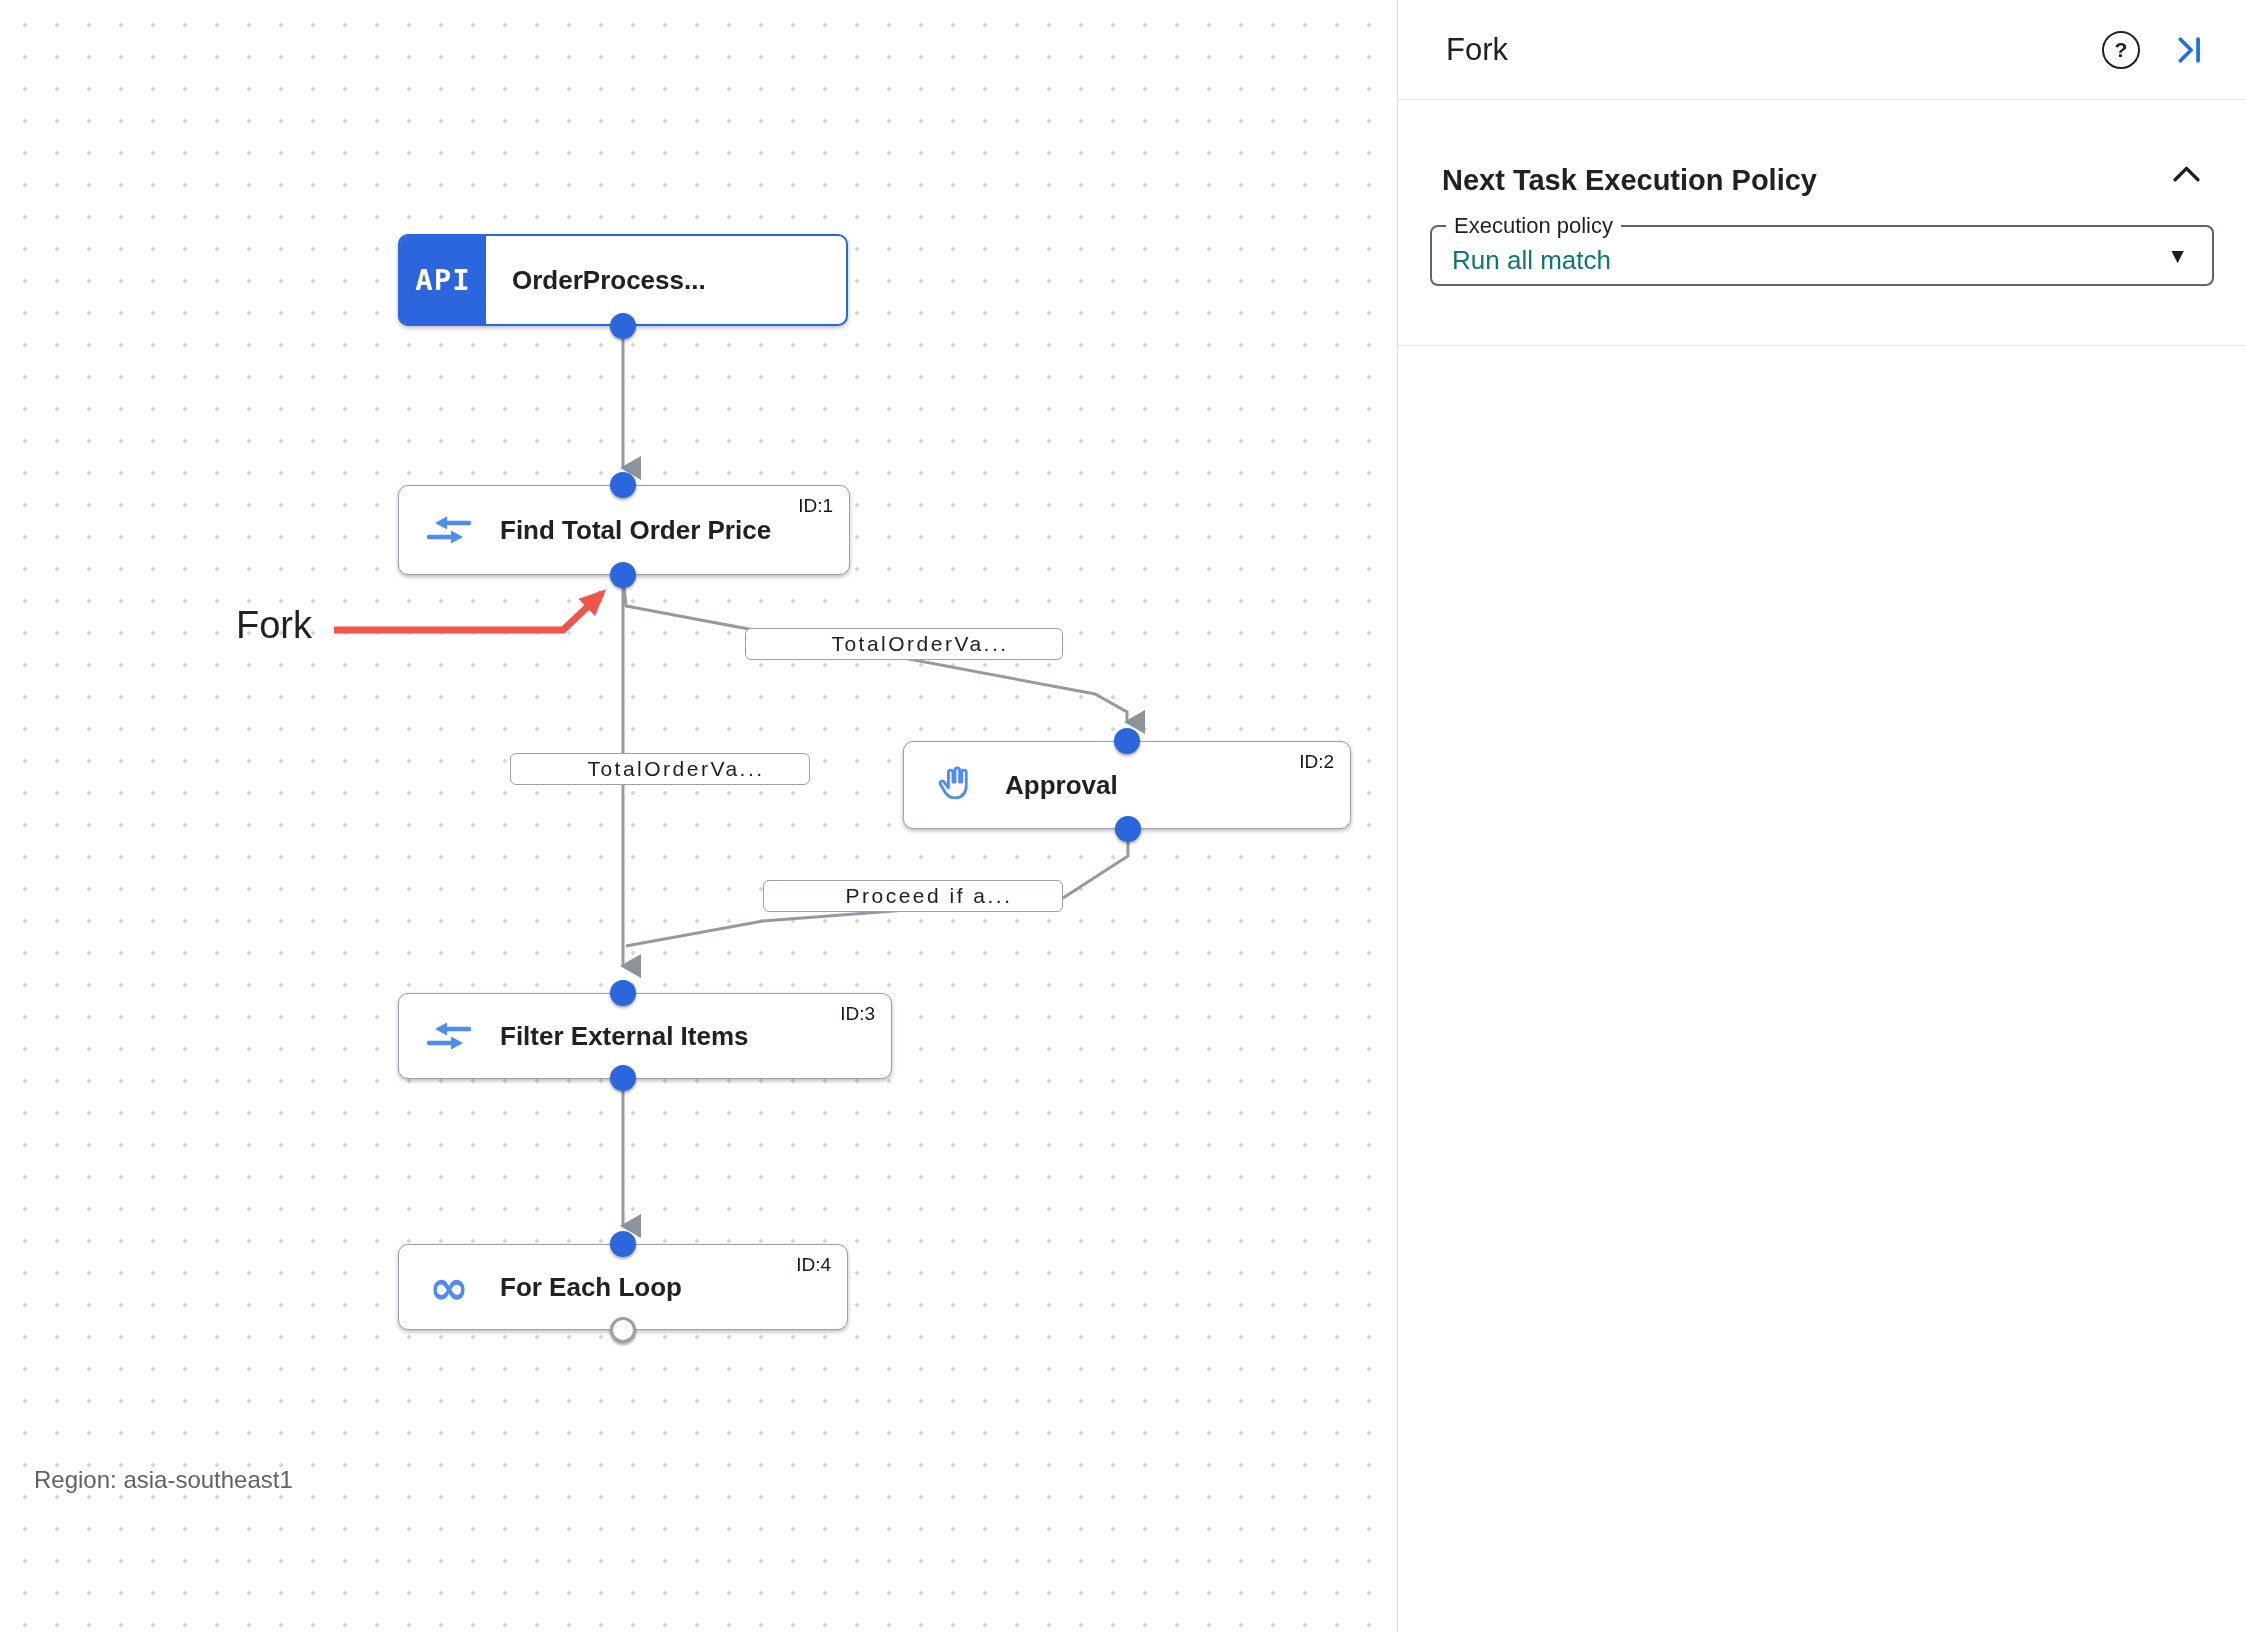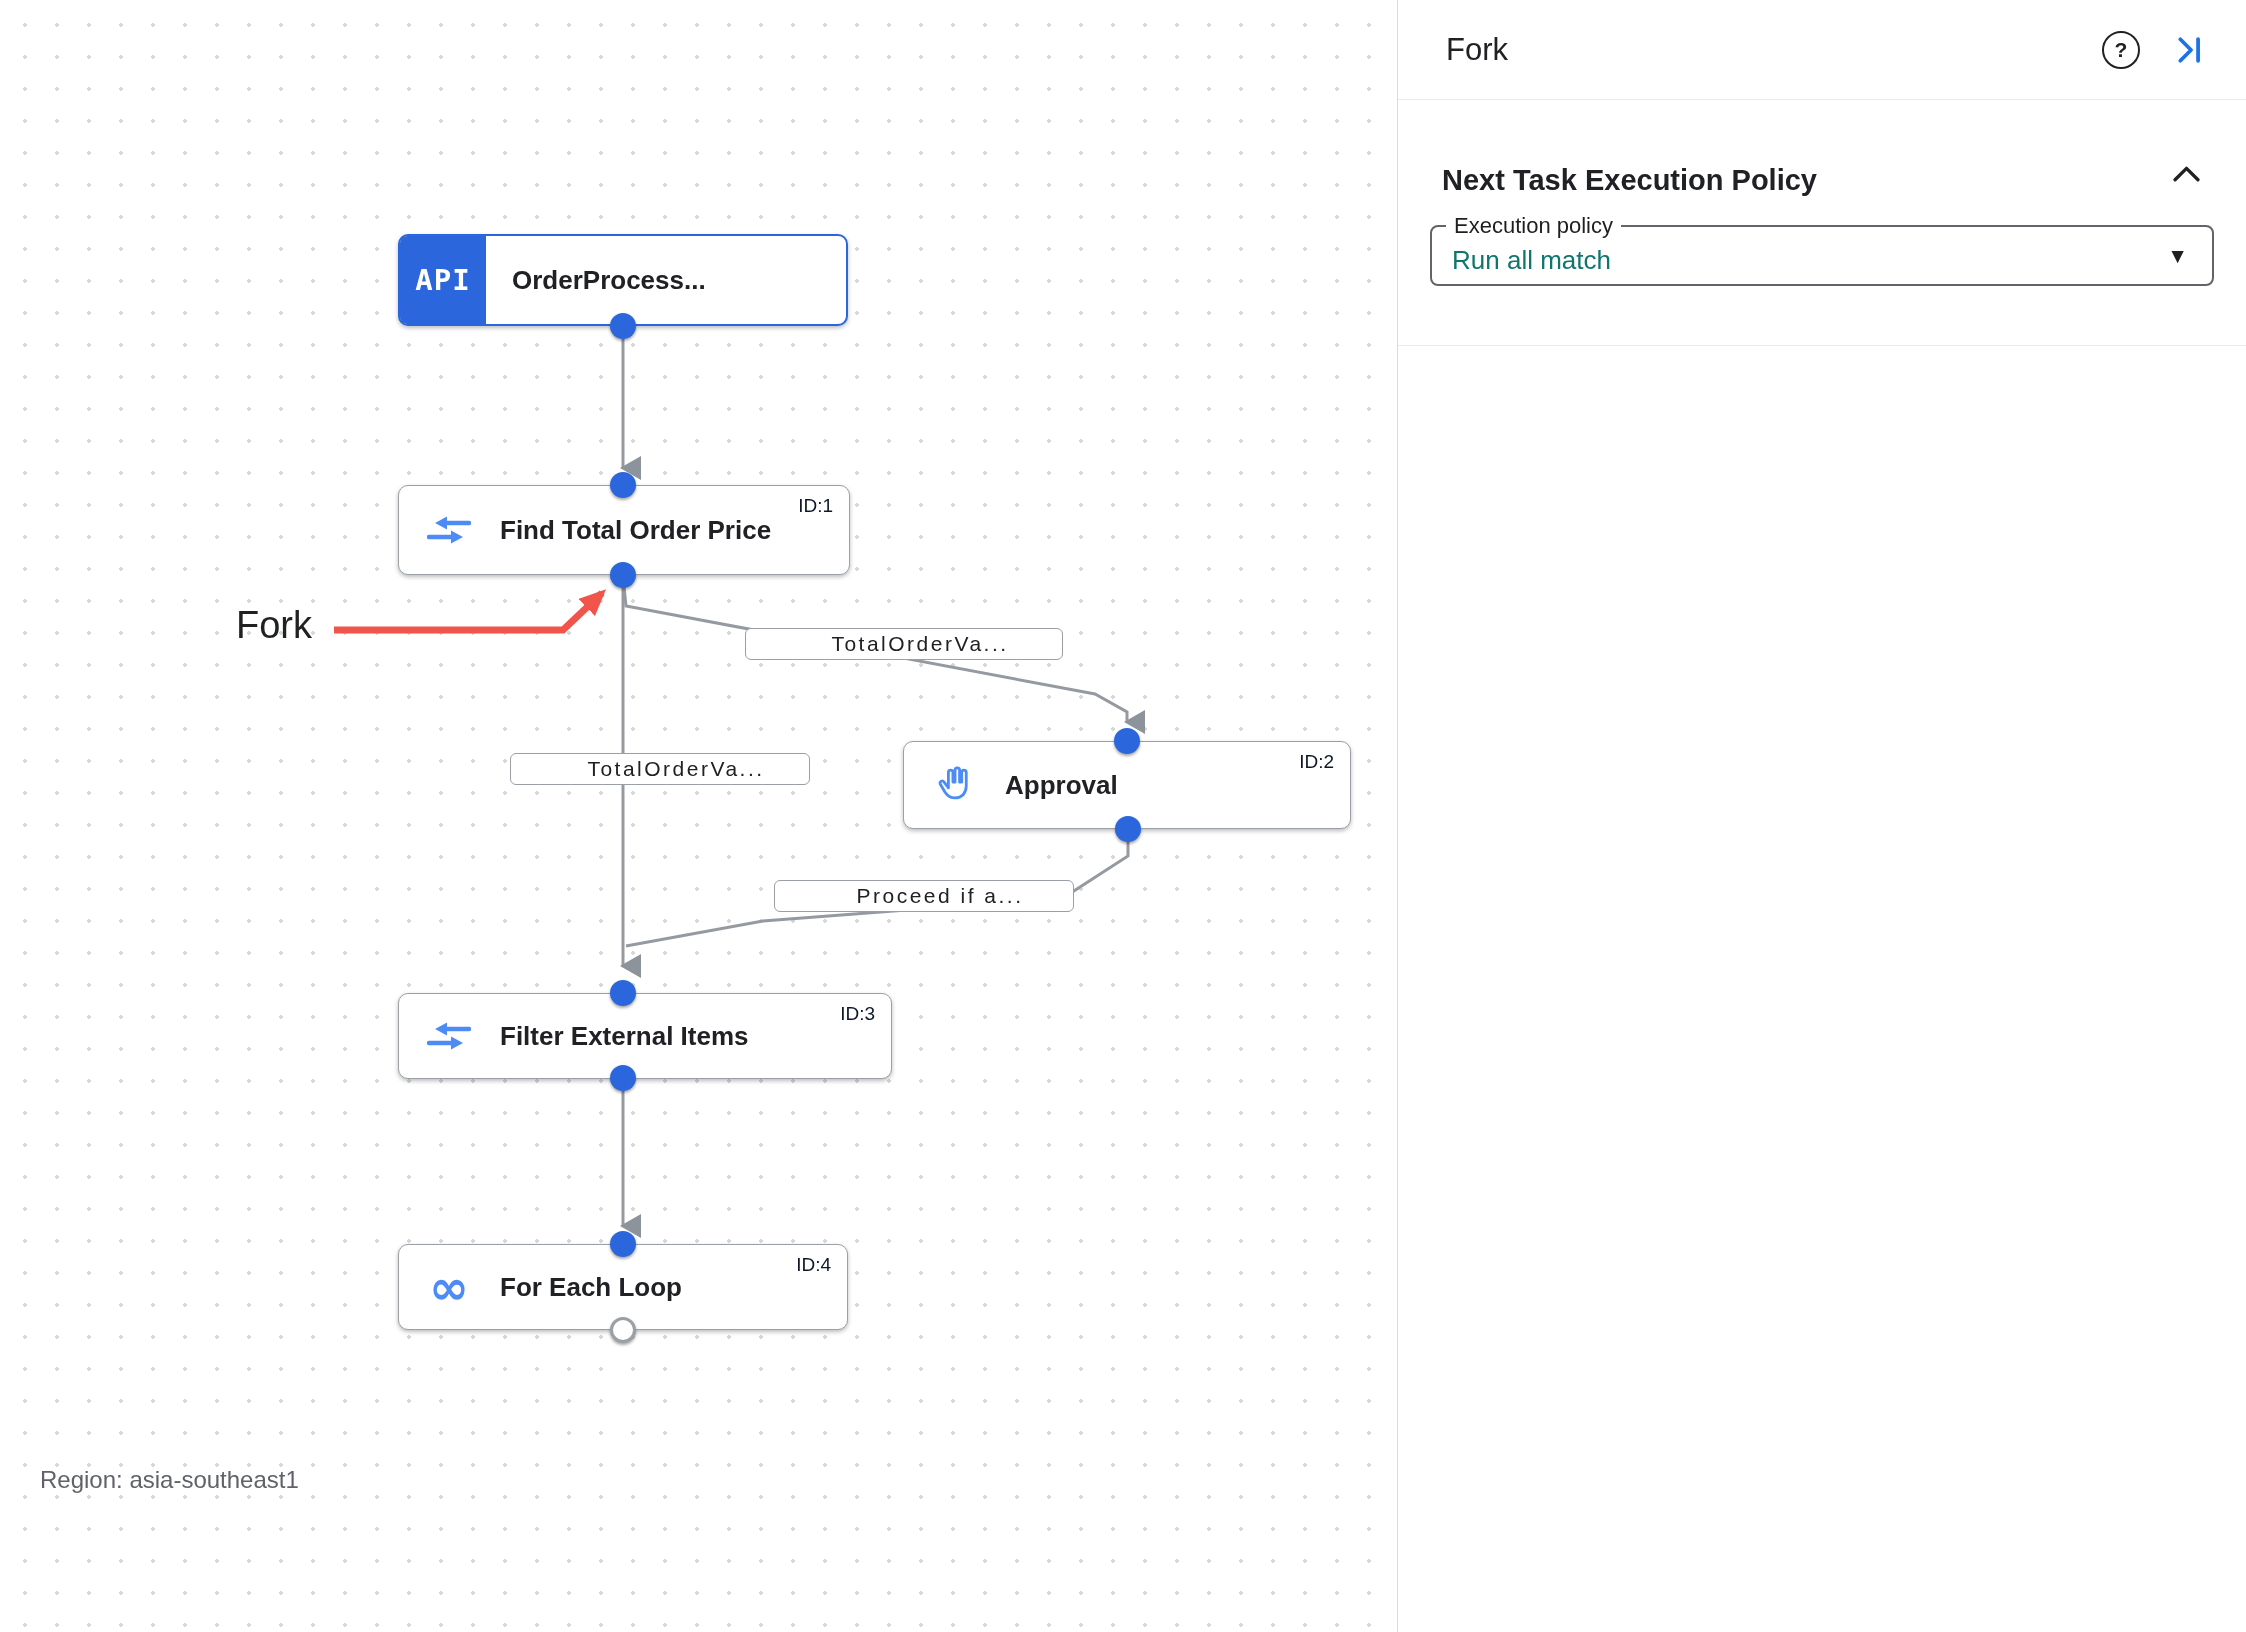--- a/index.html
+++ b/index.html
@@ -38,21 +38,21 @@
 
   .edge-label{
     position:absolute;height:32px;background:#fff;border:1.5px solid #9aa0a6;border-radius:6px;
     display:flex;align-items:center;justify-content:center;font-size:21px;letter-spacing:2.5px;
     color:#202124;box-sizing:border-box;z-index:5;white-space:nowrap;padding-left:32px;
   }
 
   .loop-glyph{font-size:48px;line-height:30px;font-weight:700;color:#4d8cf5;font-family:"DejaVu Sans",sans-serif;}
 
   #fork-annotation-text{position:absolute;left:236px;top:604px;font-size:38px;color:#1f2123;z-index:7;}
-  #region-label{position:absolute;left:40px;top:1466px;font-size:24px;color:#5f6368;}
+  #region-label{position:absolute;left:34px;top:1466px;font-size:24px;color:#5f6368;}
 
   
   #panel{
     position:absolute;left:1397px;top:0;width:849px;height:1632px;background:#fff;
     border-left:1px solid #dadce0;box-sizing:border-box;
   }
   .panel-header{height:100px;display:flex;align-items:center;padding:0 42px 0 48px;border-bottom:1px solid #e8eaed;box-sizing:border-box;}
   .panel-title{flex:1;font-size:31px;color:#202124;}
   .help-icon{
     width:34px;height:34px;border:2.5px solid #202124;border-radius:50%;
@@ -134,21 +134,21 @@
     <div class="node" style="left:398px;top:1244px;width:450px;height:86px;">
       <div class="icon-wrap">
         <span class="loop-glyph">∞</span>
       </div>
       <div class="title">For Each Loop</div>
       <div class="id-tag">ID:4</div>
     </div>
 
     <div class="edge-label" style="left:745px;top:628px;width:318px;">TotalOrderVa...</div>
     <div class="edge-label" style="left:510px;top:753px;width:300px;">TotalOrderVa...</div>
-    <div class="edge-label" style="left:763px;top:880px;width:300px;margin-left:11px;">Proceed if a...</div>
+    <div class="edge-label" style="left:763px;top:880px;width:300px;">Proceed if a...</div>
 
     <div class="dot" style="left:623px;top:326px;"></div>
     <div class="dot" style="left:623px;top:485px;"></div>
     <div class="dot" style="left:623px;top:575px;"></div>
     <div class="dot" style="left:1127px;top:741px;"></div>
     <div class="dot" style="left:1128px;top:829px;"></div>
     <div class="dot" style="left:623px;top:993px;"></div>
     <div class="dot" style="left:623px;top:1078px;"></div>
     <div class="dot" style="left:623px;top:1244px;"></div>
     <div class="dot open" style="left:623px;top:1330px;"></div>

